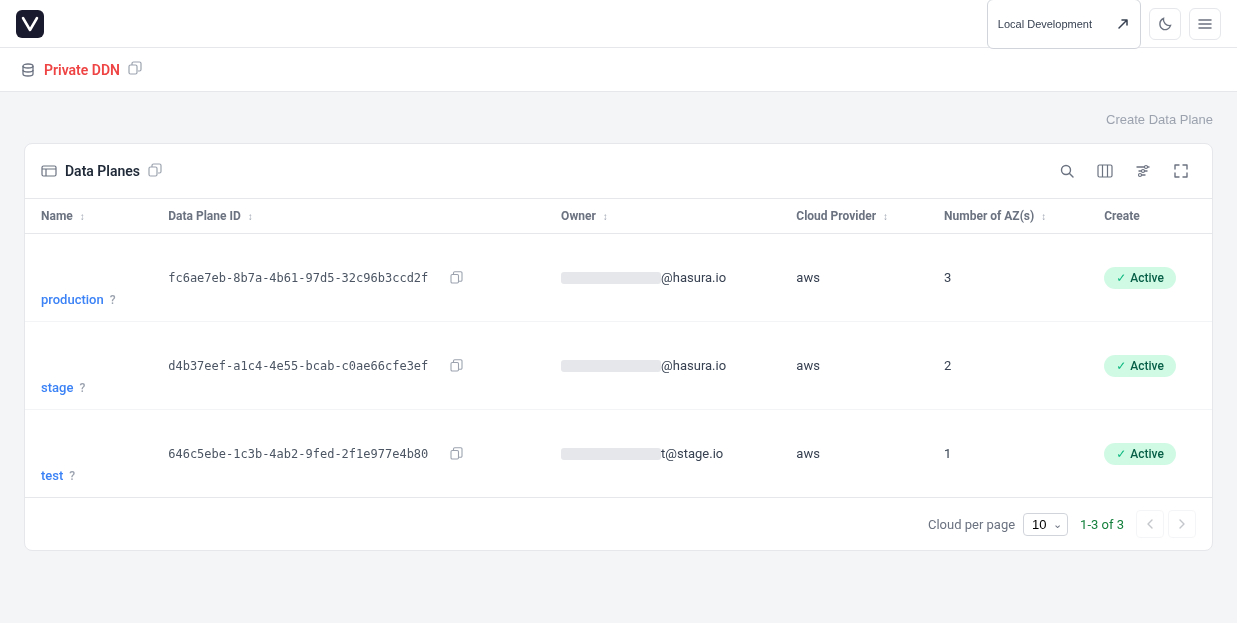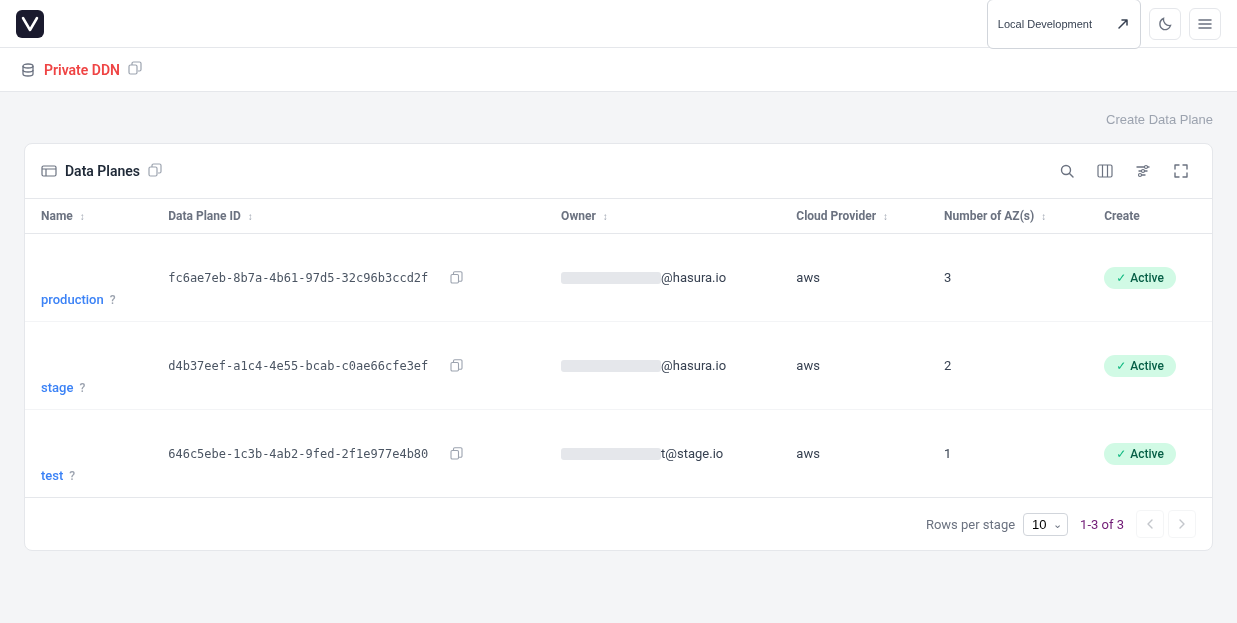--- a/index.html
+++ b/index.html
@@ -260,21 +260,21 @@
       position: absolute;
       right: 6px;
       top: 50%;
       transform: translateY(-50%);
       pointer-events: none;
       font-size: 11px;
       color: #6b7280;
     }
     .pagination-info {
       font-size: 13px;
-      color: #701a75;
+      color: #15803d;
     }
     .page-nav {
       display: flex;
       gap: 4px;
     }
     .page-nav-btn {
       width: 28px;
       height: 28px;
       border: 1px solid #e5e7eb;
       border-radius: 4px;
@@ -494,21 +494,21 @@
           <span class="check">✓</span>
           <span>Active</span>
         </span>
       </td>
     </tr>
         </tbody>
     </table>
 
     <div class="table-footer">
       <div class="rows-per-page">
-        <span>Rows per stage</span>
+        <span>Cloud per page</span>
         <div class="rpp-wrapper">
           <select class="rpp-select">
             <option value="10">10</option>
             <option value="25">25</option>
             <option value="50">50</option>
           </select>
         </div>
       </div>
       <span class="pagination-info">1-3 of 3</span>
       <div class="page-nav">

